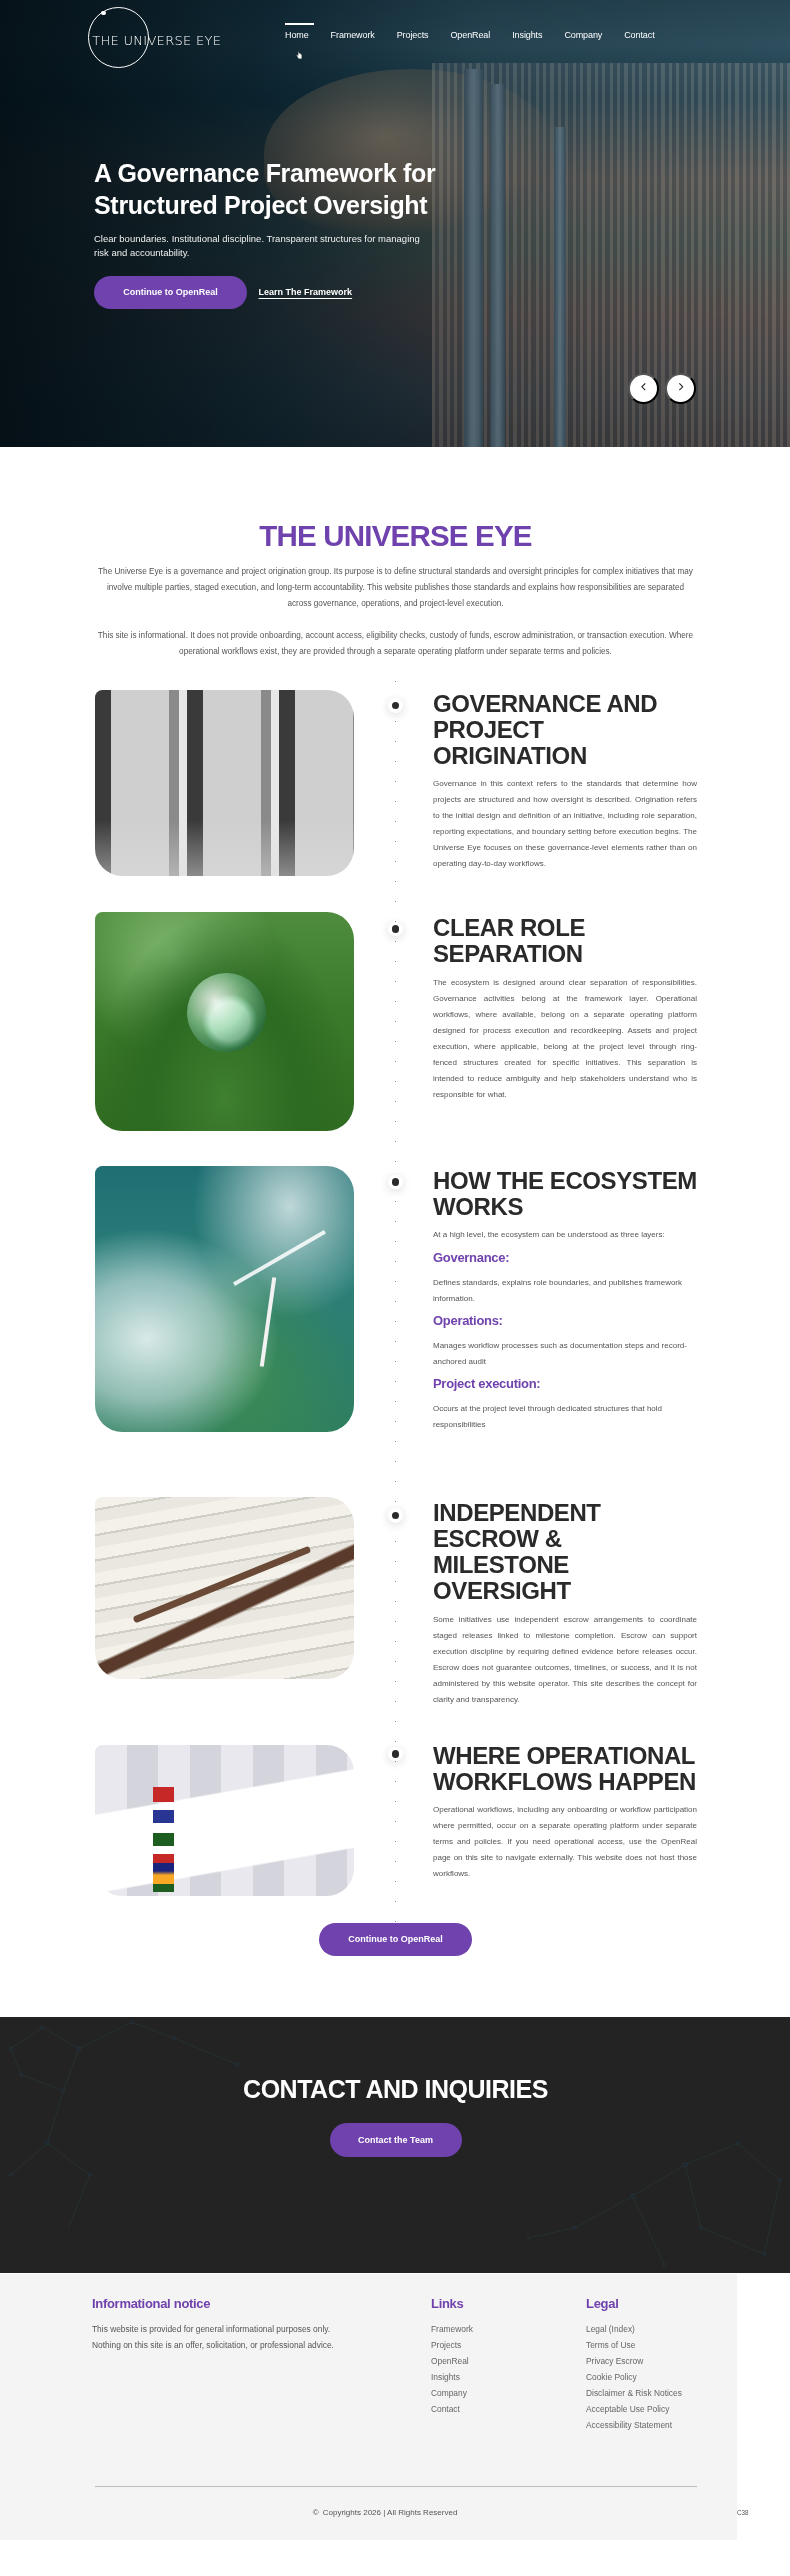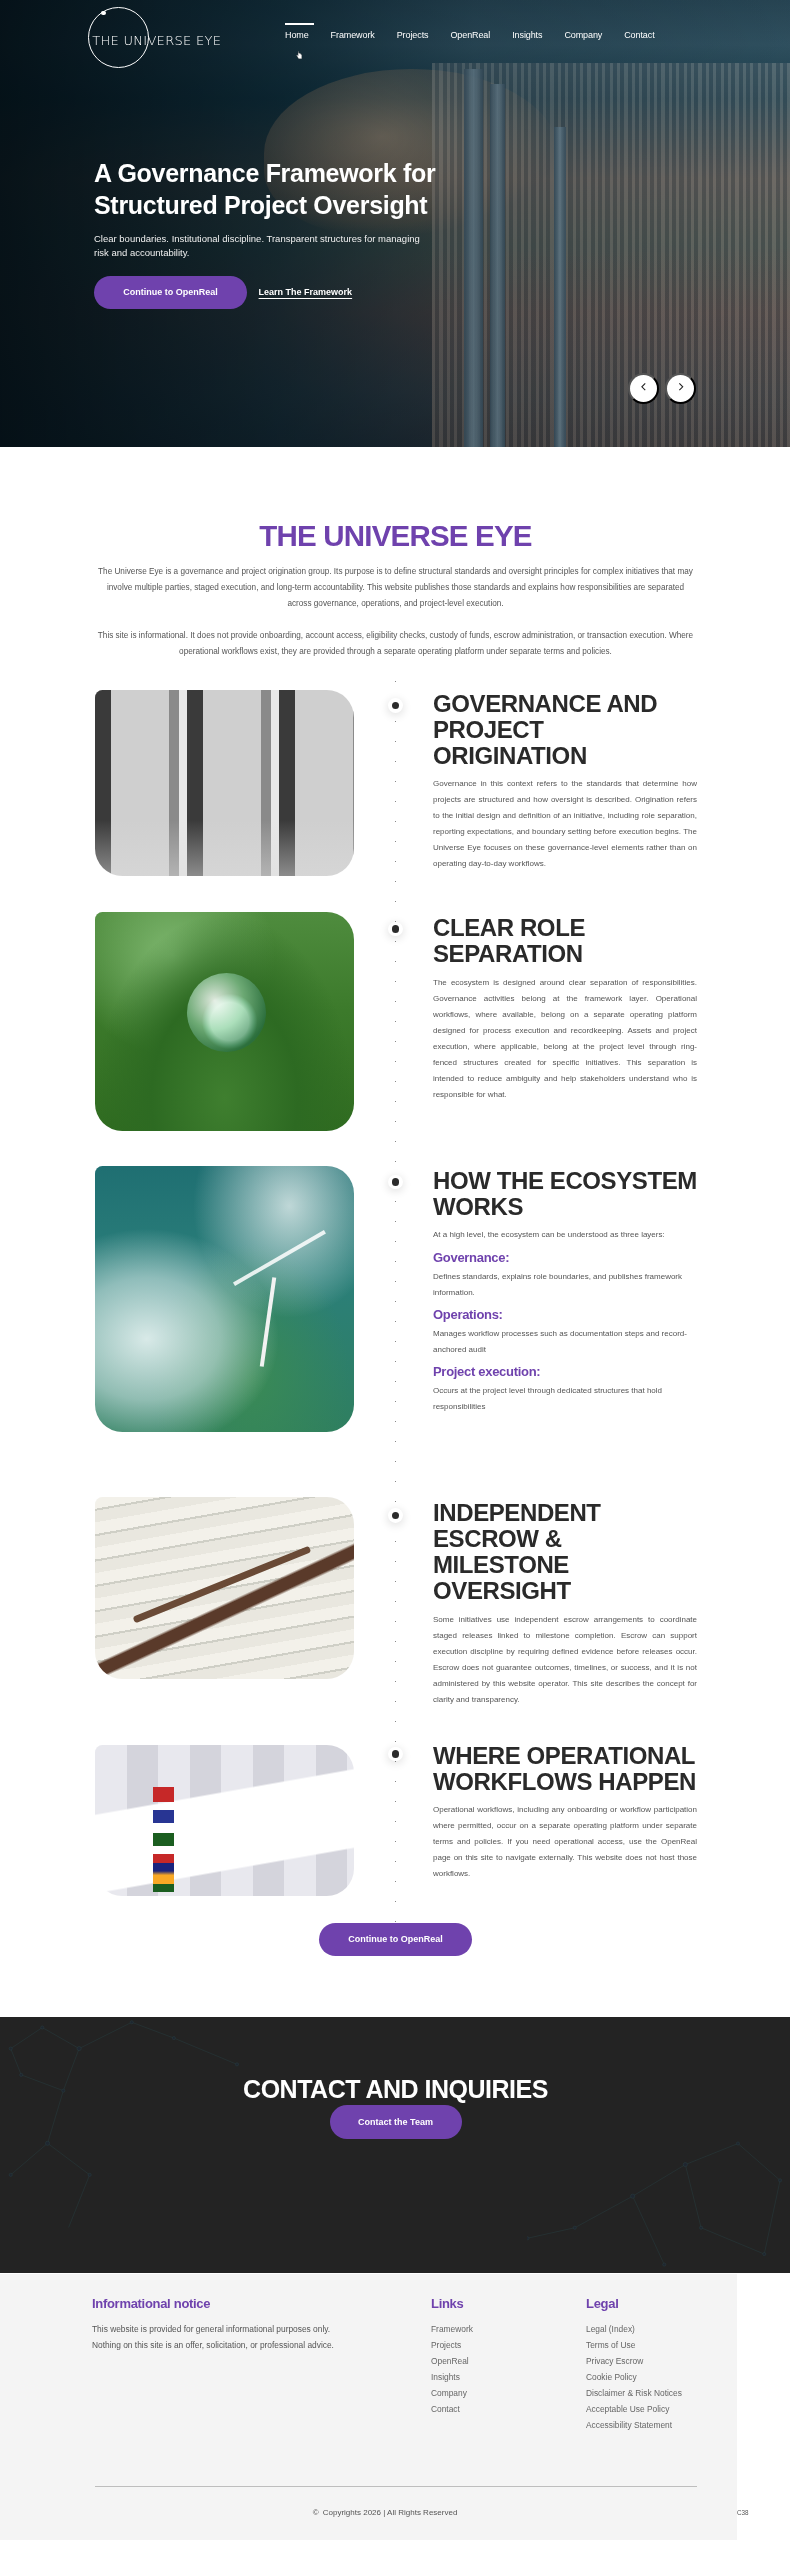--- a/index.html
+++ b/index.html
@@ -108,21 +108,21 @@
   .tl-heading {
     font-size: 24px; line-height: 26px; font-weight: 700; color: #2a2a2a; letter-spacing: -0.4px;
   }
   .tl-body {
     margin-top: 7.4px; font-size: 8px; line-height: 16px; color: #555; text-align: justify;
   }
   .tl-body.left { text-align: left; }
   .tl-sub {
     margin-top: 5.3px; color: #6f42ad; font-weight: 700; font-size: 13px; line-height: 18px; letter-spacing: -0.3px;
   }
-  .tl-sub + .tl-body { margin-top: 2px; }
+  .tl-sub + .tl-body { margin-top: 8px; }
 
   
   .img-columns {
     background:
       linear-gradient(180deg, rgba(255,255,255,0.0) 0%, rgba(255,255,255,0.0) 70%, rgba(220,220,220,0.5) 100%),
       repeating-linear-gradient(90deg, #3a3a3a 0 16px, #cfcfcf 16px 74px, #8a8a8a 74px 84px, #e8e8e8 84px 92px),
       #bdbdbd;
   }
   .img-eco {
     background:
@@ -161,21 +161,21 @@
   .cta-wrap { position: absolute; top: 1242px; left: 0; width: 791px; text-align: center; }
   .cta-wrap .btn-primary { width: 153px; height: 33px; }
 
   
   .contact {
     position: relative; width: 791px; height: 256px; margin-top: 76px; background: #232323; overflow: hidden; text-align: center;
   }
   .contact .net { position: absolute; opacity: 0.45; }
   .contact-title { padding-top: 57px; color: #fff; font-size: 25px; font-weight: 700; letter-spacing: -0.5px; line-height: 31px; }
   .contact-p { width: 475px; margin: 13.7px auto 0; color: #f2f2f2; font-size: 8.4px; line-height: 16px; }
-  .contact .btn-primary { width: 132px; height: 34px; }
+  .contact .btn-primary { margin-top: 18px; width: 132px; height: 34px; }
 
   
   .footer { position: relative; width: 737px; height: 267px; background: #f4f4f4; border-top: 1.1px solid #fff; }
   .f-col { position: absolute; top: 19px; }
   .f-head { color: #6f42ad; font-weight: 700; font-size: 13px; letter-spacing: -0.3px; line-height: 21px; }
   .f-text { margin-top: 7.4px; color: #555; font-size: 8.4px; line-height: 16px; width: 248px; }
   .f-list { margin-top: 7.4px; list-style: none; }
   .f-list li { font-size: 8.4px; line-height: 16px; color: #666; }
   .f-list a { color: #666; text-decoration: none; }
   .f-col.info { left: 92px; }

